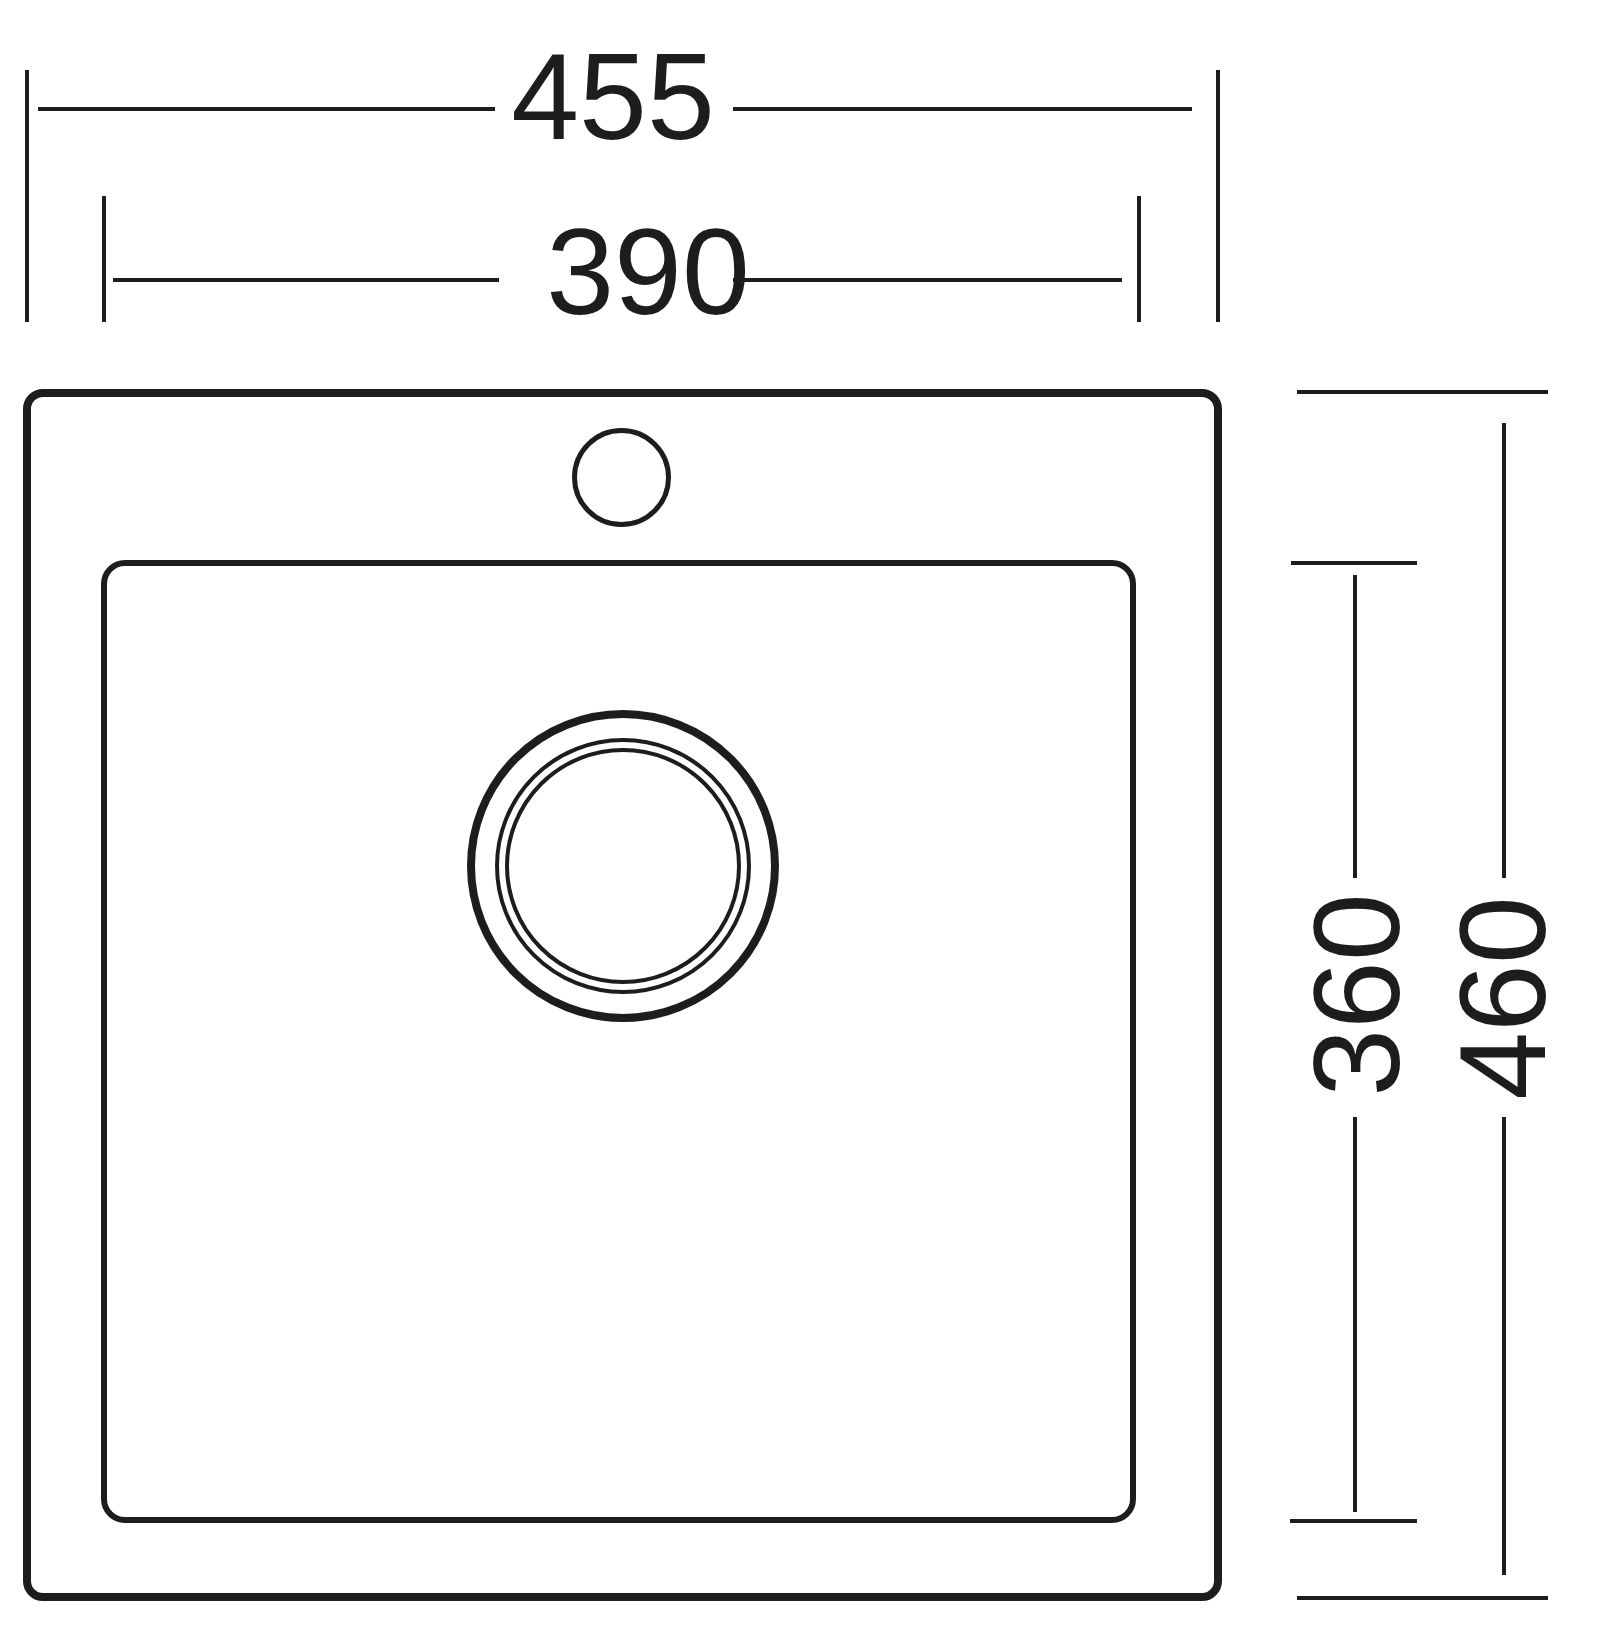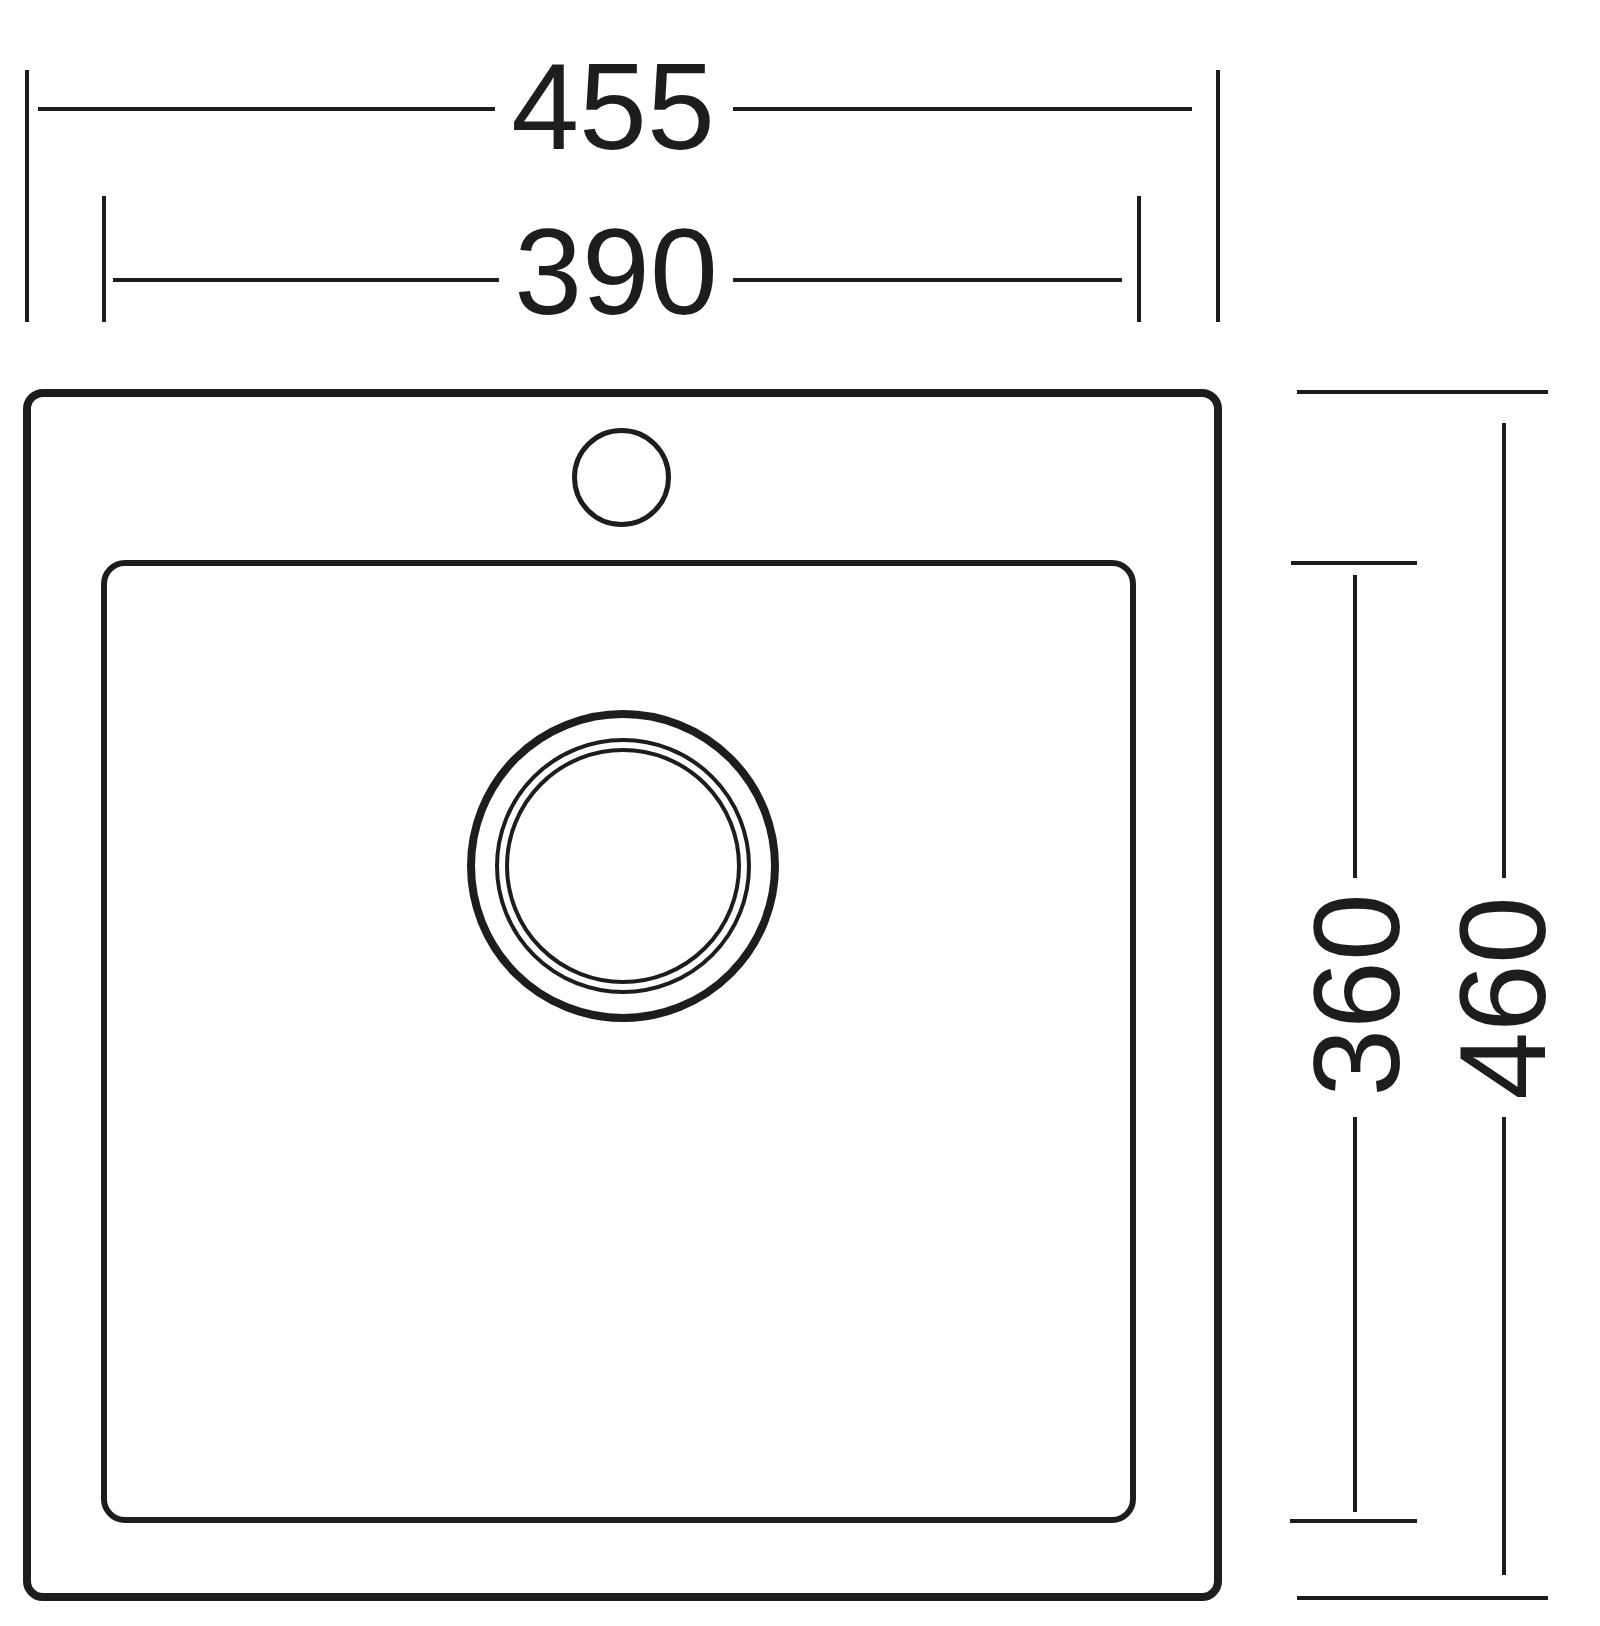--- a/index.html
+++ b/index.html
@@ -43,27 +43,27 @@
 </style>
 </head>
 <body>
 
 <div class="canvas">
 
   <div class="ln" style="left:25px; top:70px; width:4px; height:252px;"></div>
   <div class="ln" style="left:1216px; top:70px; width:4px; height:252px;"></div>
   <div class="ln" style="left:38px; top:107px; width:457px; height:4px;"></div>
   <div class="ln" style="left:733px; top:107px; width:459px; height:4px;"></div>
-  <div class="dim-label" style="left:613px; top:107px;">455</div>
+  <div class="dim-label" style="left:613px; top:97px;">455</div>
 
   <div class="ln" style="left:102px; top:196px; width:4px; height:126px;"></div>
   <div class="ln" style="left:1137px; top:196px; width:4px; height:126px;"></div>
   <div class="ln" style="left:113px; top:278px; width:386px; height:4px;"></div>
   <div class="ln" style="left:733px; top:278px; width:389px; height:4px;"></div>
-  <div class="dim-label" style="left:616px; top:272px;">390</div>
+  <div class="dim-label" style="left:648px; top:272px;">390</div>
 
   <div class="outline" style="left:23px; top:389px; width:1199px; height:1212px; border-width:8px; border-radius:20px;"></div>
 
   <div class="outline circle" style="left:572px; top:428px; width:99px; height:99px; border-width:5px;"></div>
 
   <div class="outline" style="left:101px; top:560px; width:1035px; height:963px; border-width:6px; border-radius:24px;"></div>
 
   <div class="outline circle" style="left:467px; top:710px; width:312px; height:312px; border-width:8px;"></div>
   <div class="outline circle" style="left:495px; top:738px; width:256px; height:256px; border-width:4px;"></div>
   <div class="outline circle" style="left:505px; top:748px; width:236px; height:236px; border-width:4px;"></div>

